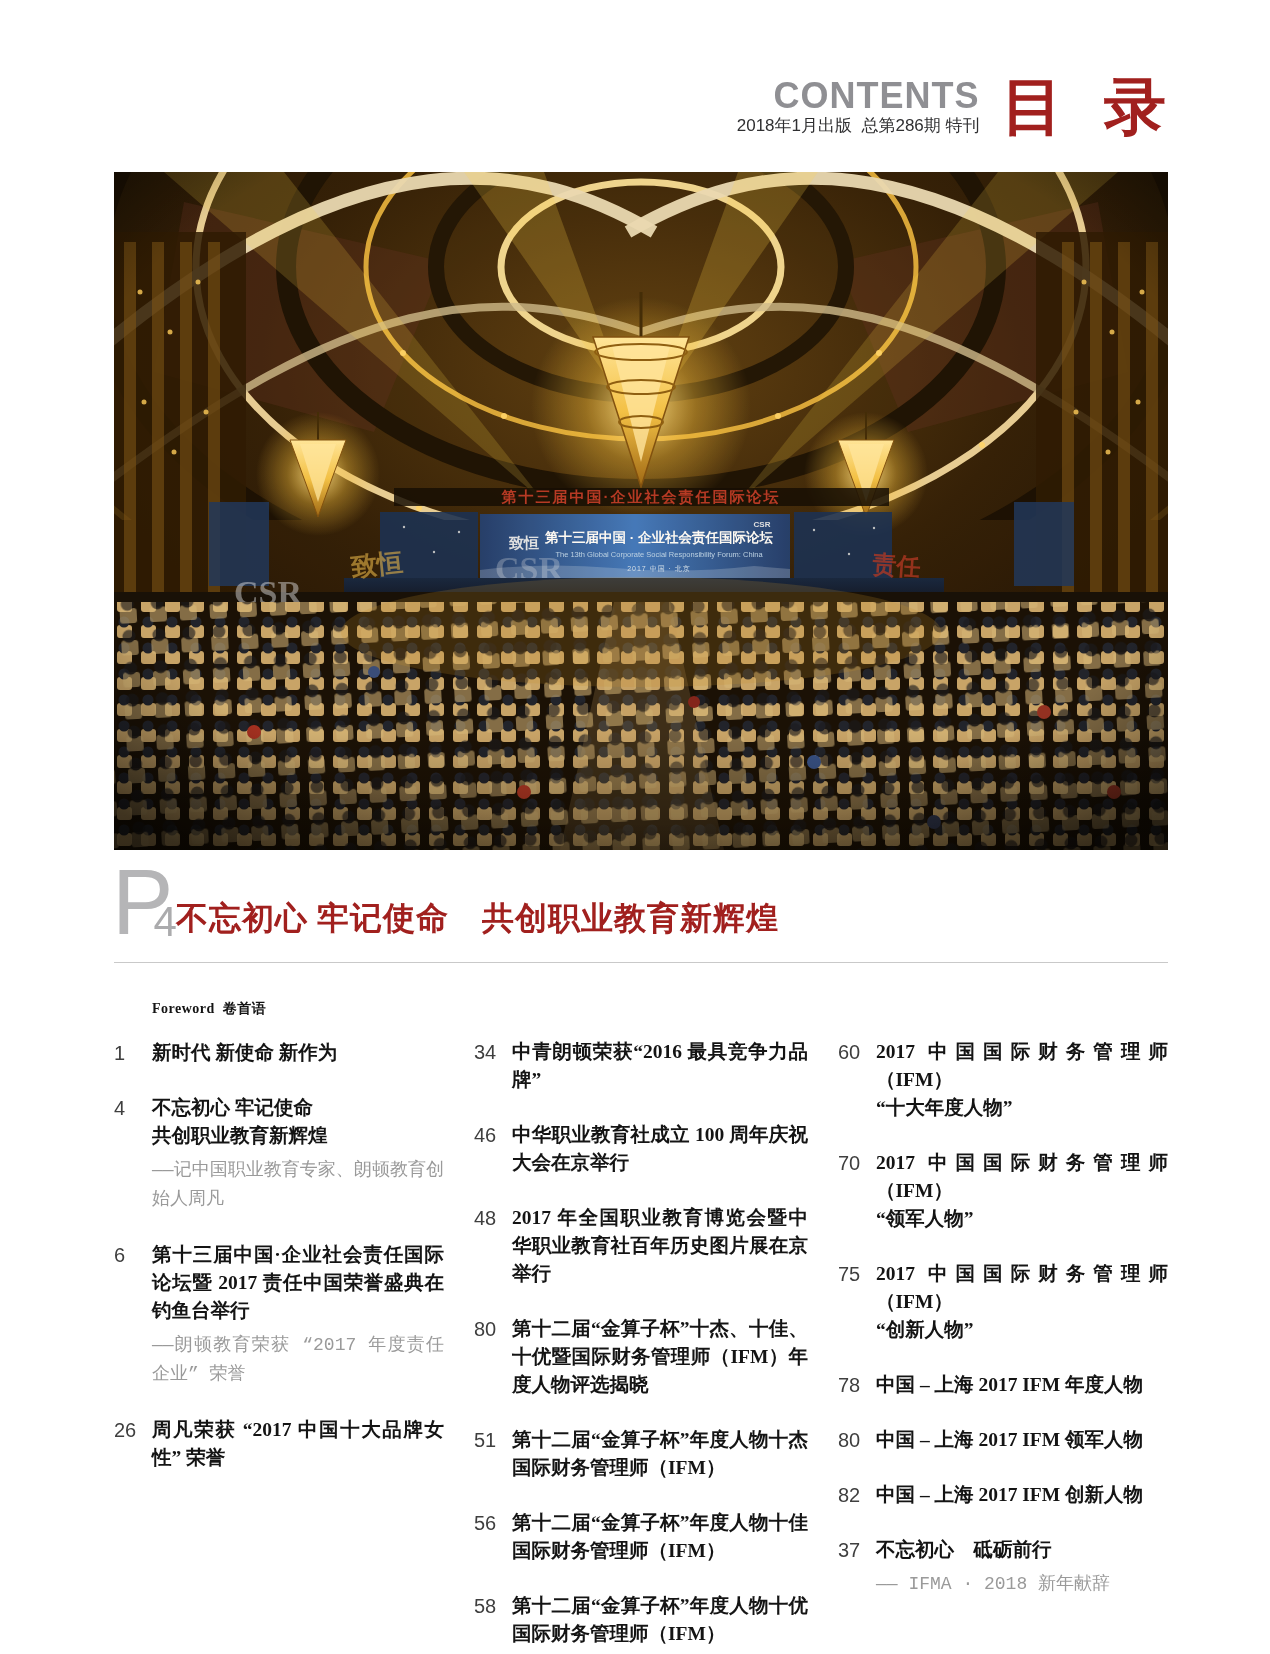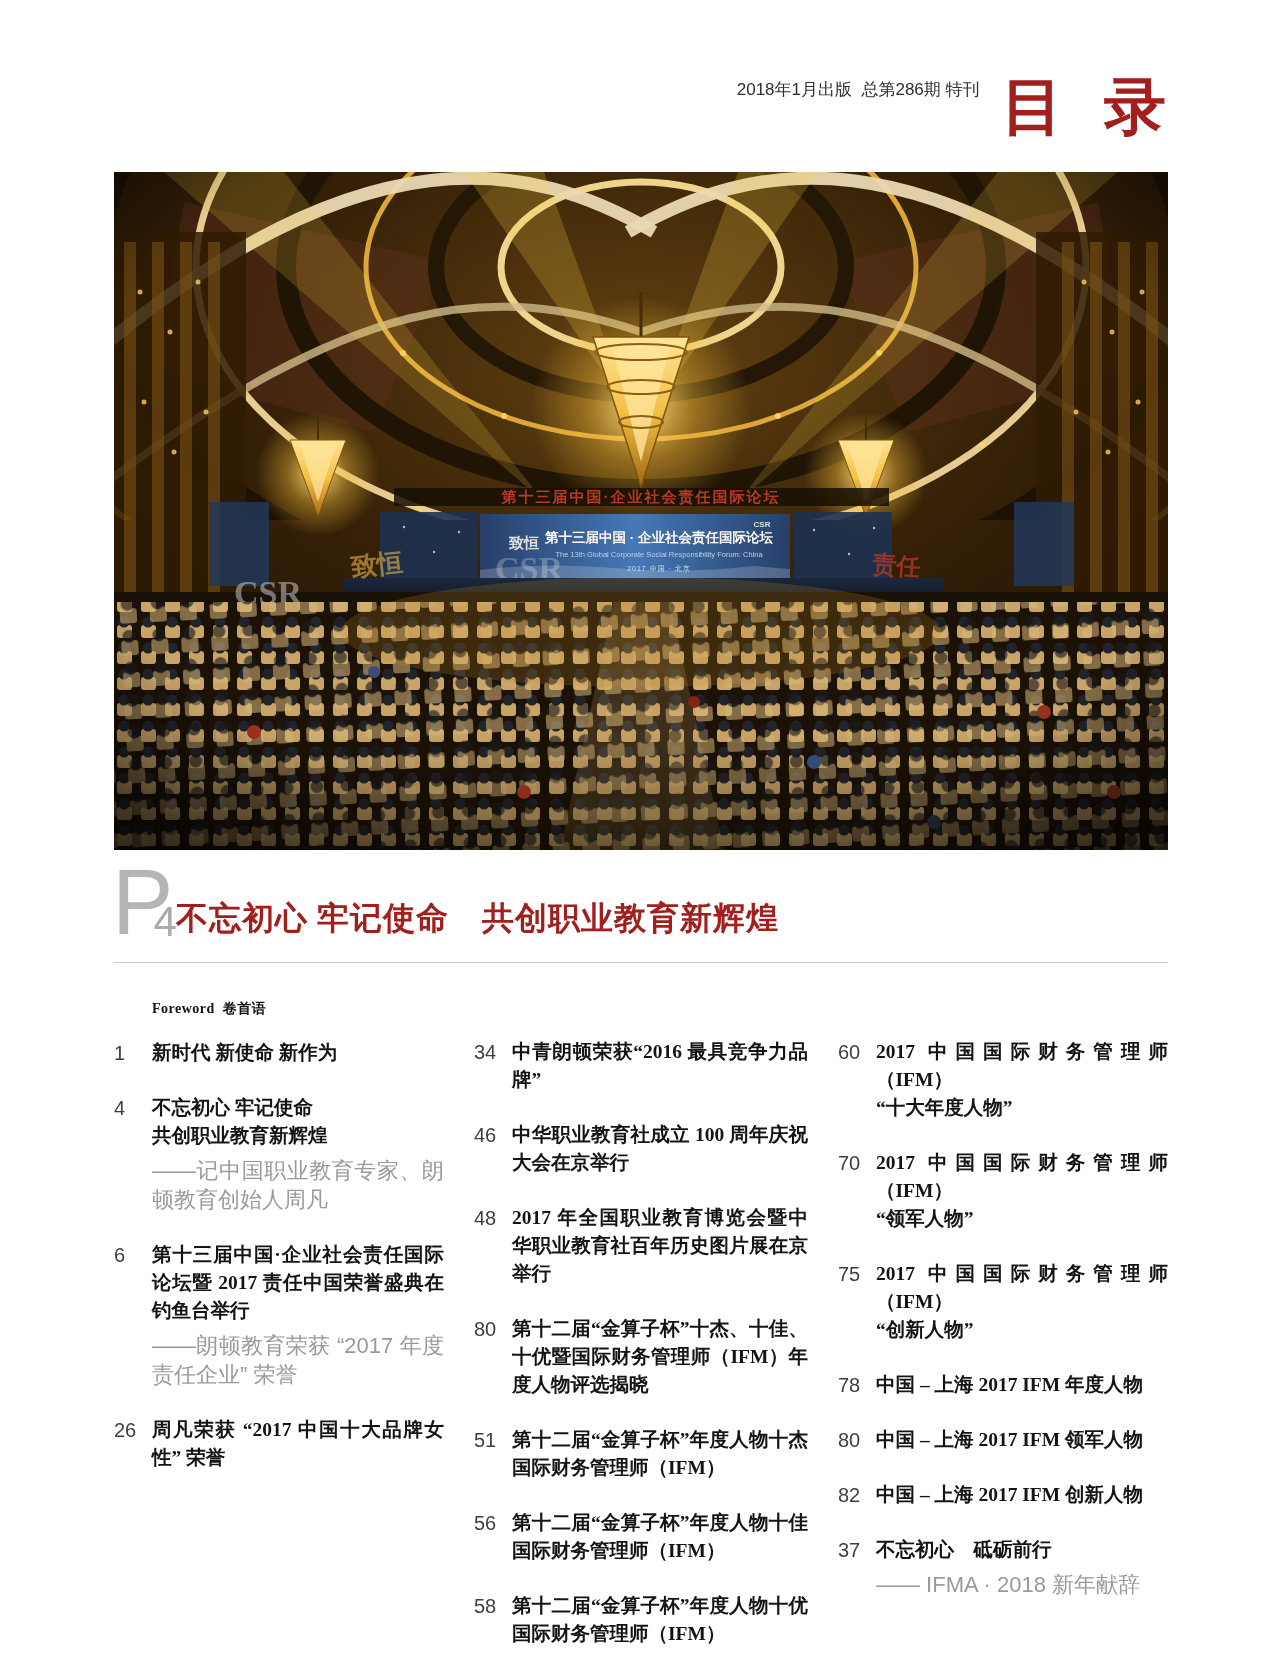--- a/index.html
+++ b/index.html
@@ -38,30 +38,31 @@
   .toc-col{min-width:0;}
   .toc-col.offset{padding-top:43px;}
   .toc-section-header{font-size:14px;font-weight:bold;color:#141414;letter-spacing:.5px;
                       padding-left:38px;margin-bottom:16px;line-height:28px;white-space:pre;}
   .entry{display:flex;margin-bottom:27px;}
   .entry .num{flex:0 0 38px;font-family:"Liberation Sans","DejaVu Sans",sans-serif;
               font-size:20px;line-height:28px;color:#3f3f3f;}
   .entry .etext{flex:1;min-width:0;}
   .entry .main{font-size:19.5px;line-height:28px;font-weight:bold;color:#141414;
                text-align:justify;white-space:pre-line;}
-  .entry .sub{font-family:Liberation Sans, sans-serif;font-size:22px;
+  .entry .sub{font-family:Liberation Mono, monospace;font-size:18px;
               line-height:29px;color:#9a9a9a;margin-top:6px;text-align:justify;}
 </style>
 </head>
 <body>
 
 <div class="page">
 
   <header class="masthead">
     <div class="mast-left">
+      <div class="contents-en">CONTENTS</div>
       <div class="issue-line">2018年1月出版  总第286期 特刊</div>
     </div>
     <div class="contents-cn">目  录</div>
   </header>
 
   <figure class="photo">
     <svg width="1054" height="678" viewBox="0 0 1054 678" xmlns="http://www.w3.org/2000/svg">
       <defs>
         <radialGradient id="bgG" cx="50%" cy="28%" r="80%">
           <stop offset="0" stop-color="#5a3d12"></stop>

